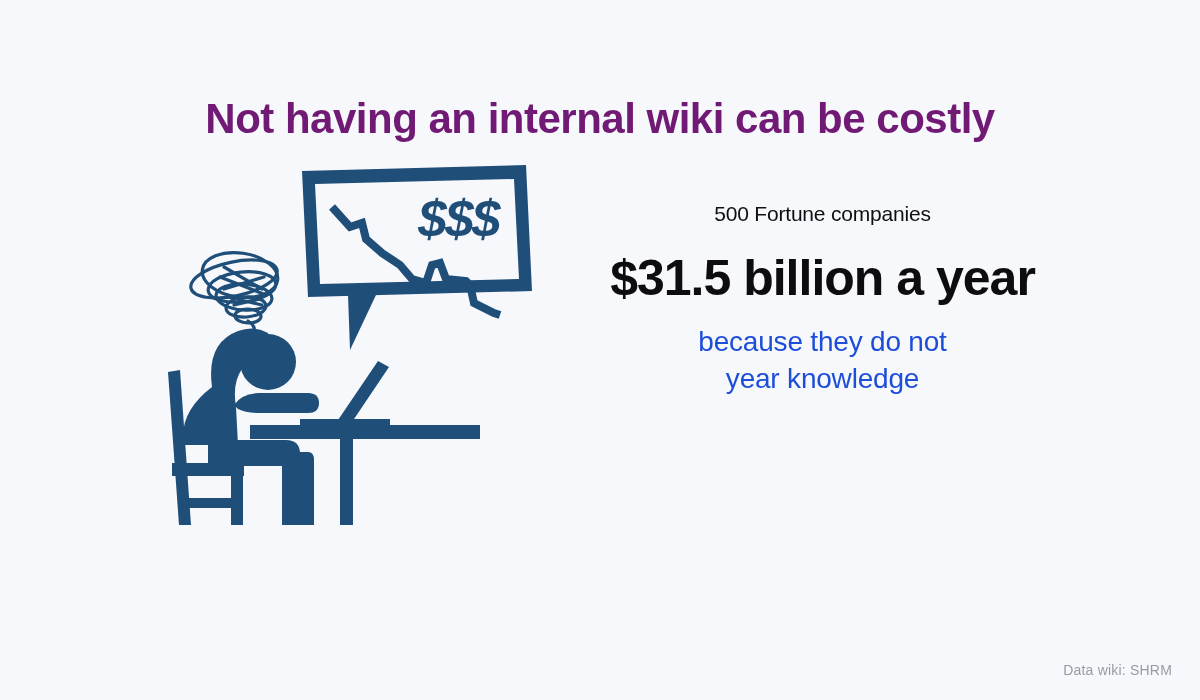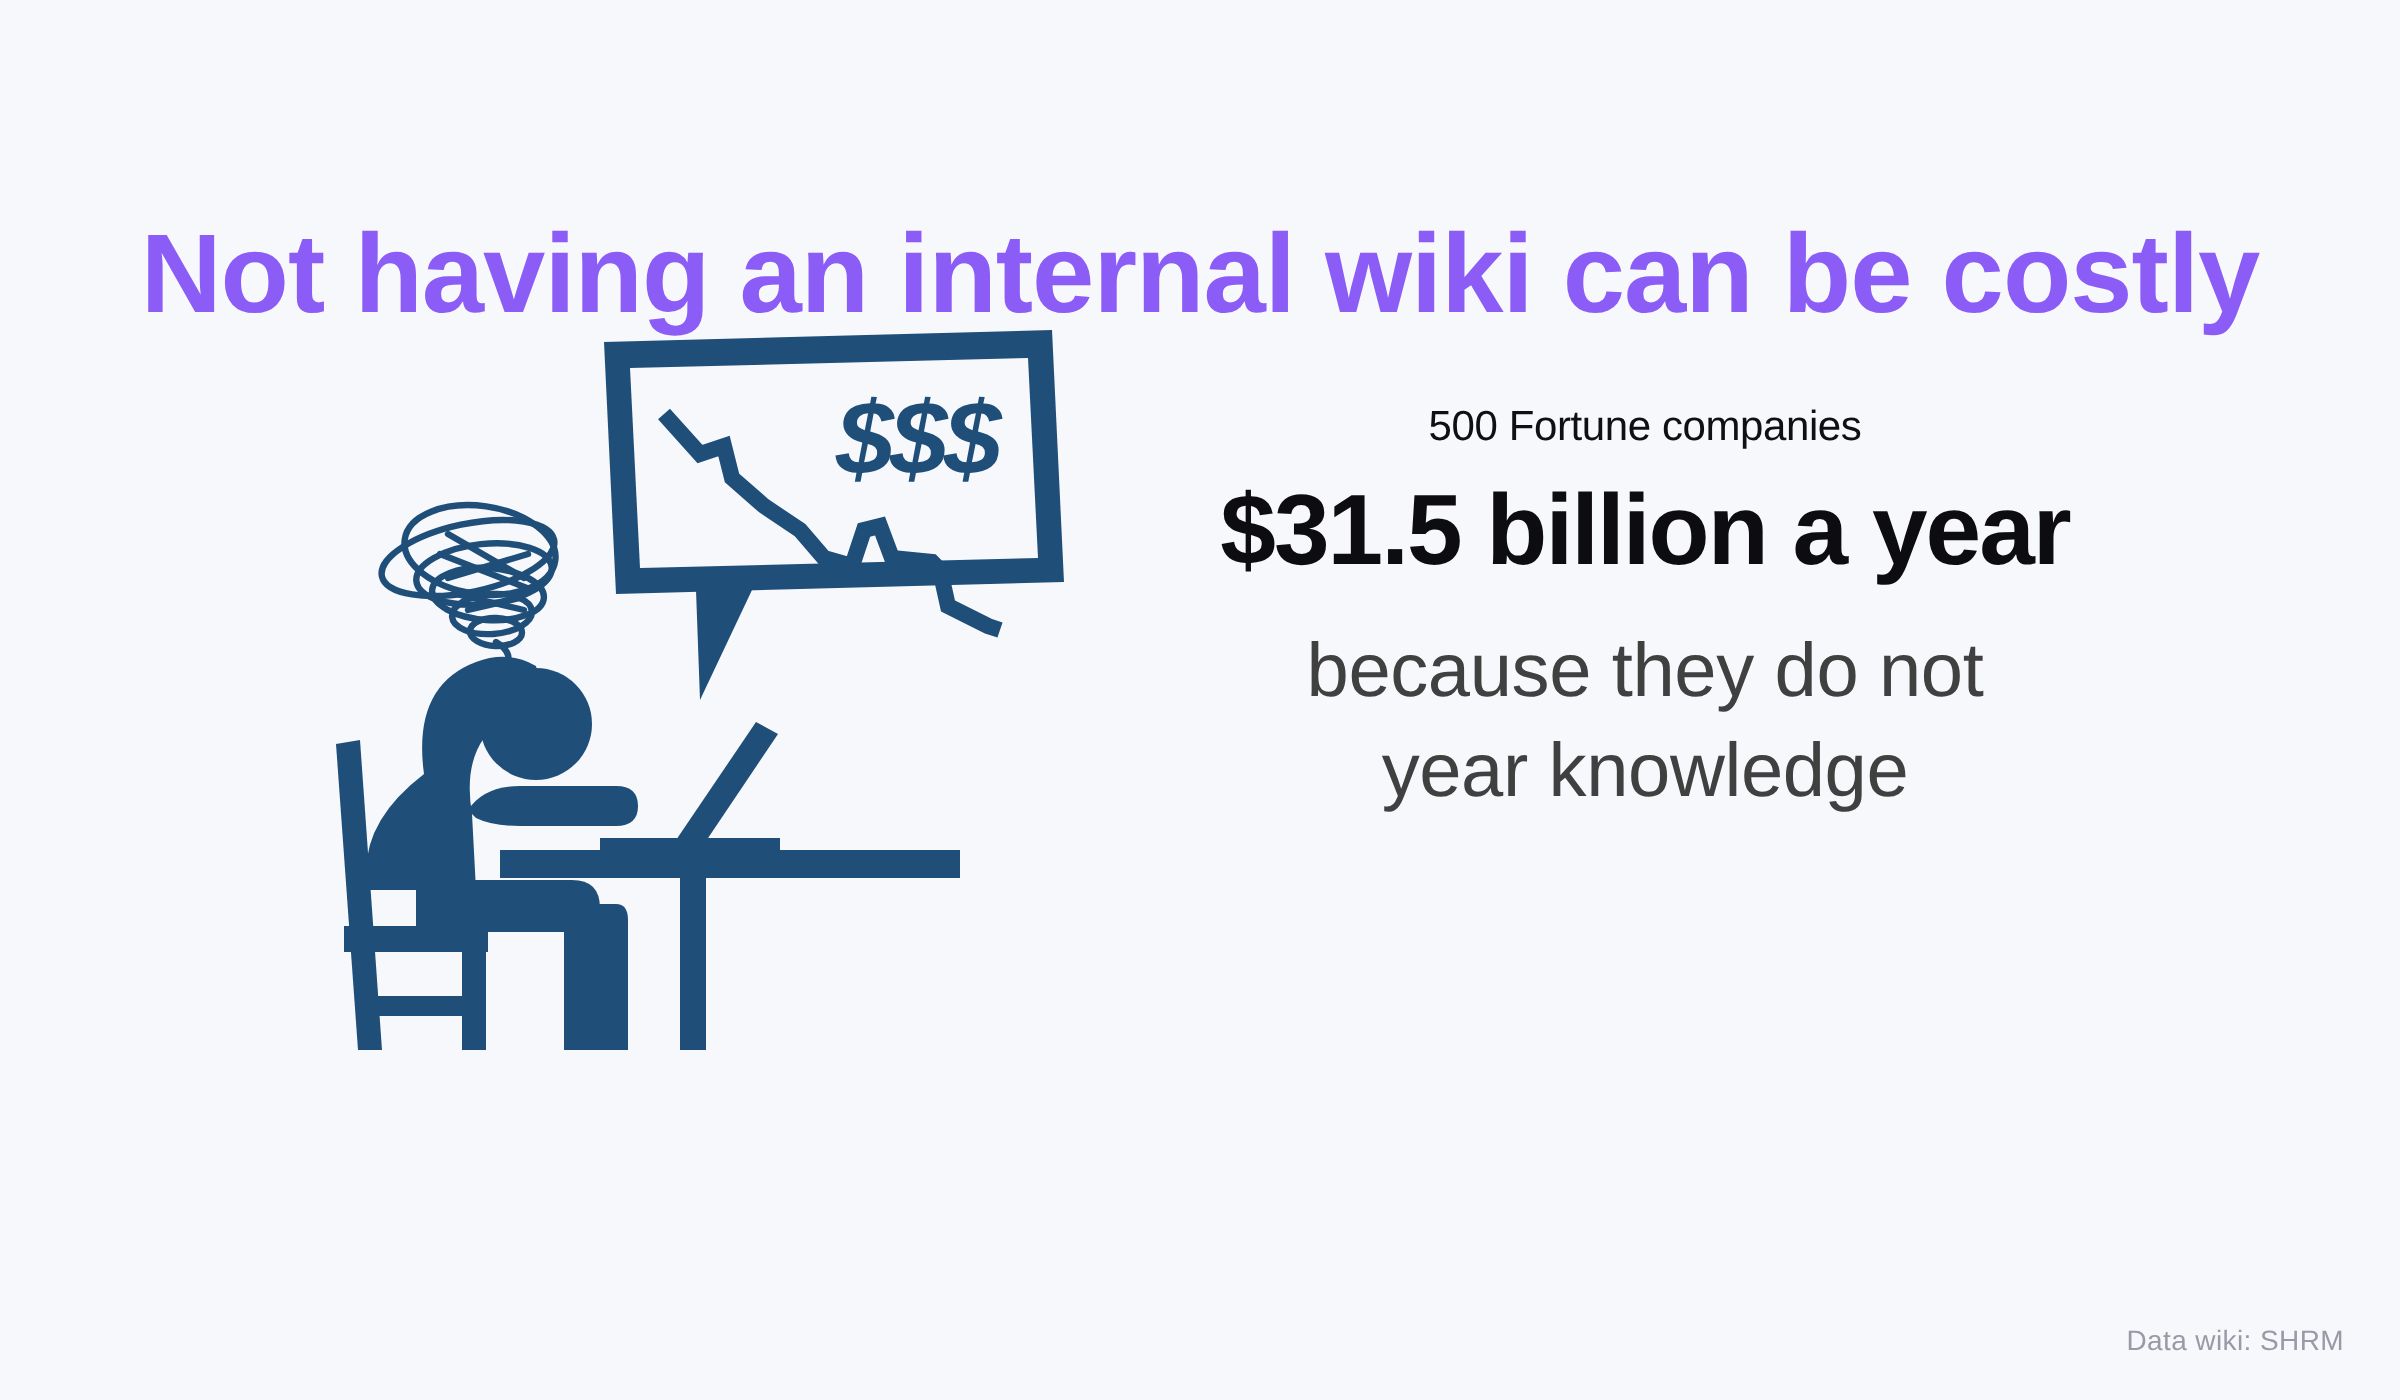--- a/index.html
+++ b/index.html
@@ -21,23 +21,23 @@
     height: 700px;
     background: #f7f8fc;
   }
   .headline {
     position: absolute;
     left: 0;
     top: 68px;
     width: 1200px;
     text-align: center;
     font-family: "Liberation Sans", sans-serif;
-    font-size: 56px;
+    font-size: 42px;
     font-weight: bold;
-    color: #8b5cf6;
+    color: #701a75;
     letter-spacing: -0.5px;
     line-height: 1.1;
     white-space: nowrap;
   }
   .illustration {
     position: absolute;
     left: 150px;
     top: 155px;
     width: 400px;
     height: 380px;
@@ -65,29 +65,29 @@
   .stat-lead .line {
     display: block;
   }
   .stat-big {
     font-family: "Liberation Sans", sans-serif;
     font-size: 50px;
     font-weight: bold;
     color: #0d0d11;
     line-height: 1.12;
     letter-spacing: -1px;
-    margin-top: 9px;
+    margin-top: 22px;
     margin-bottom: 18px;
     white-space: nowrap;
   }
   .stat-tail {
     font-family: "Liberation Sans", sans-serif;
-    font-size: 38px;
+    font-size: 28px;
     font-weight: normal;
-    color: #404040;
+    color: #1d4ed8;
     line-height: 1.32;
     letter-spacing: -0.2px;
   }
   .stat-tail .line {
     display: block;
   }
   .source-note {
     position: absolute;
     right: 28px;
     bottom: 22px;

